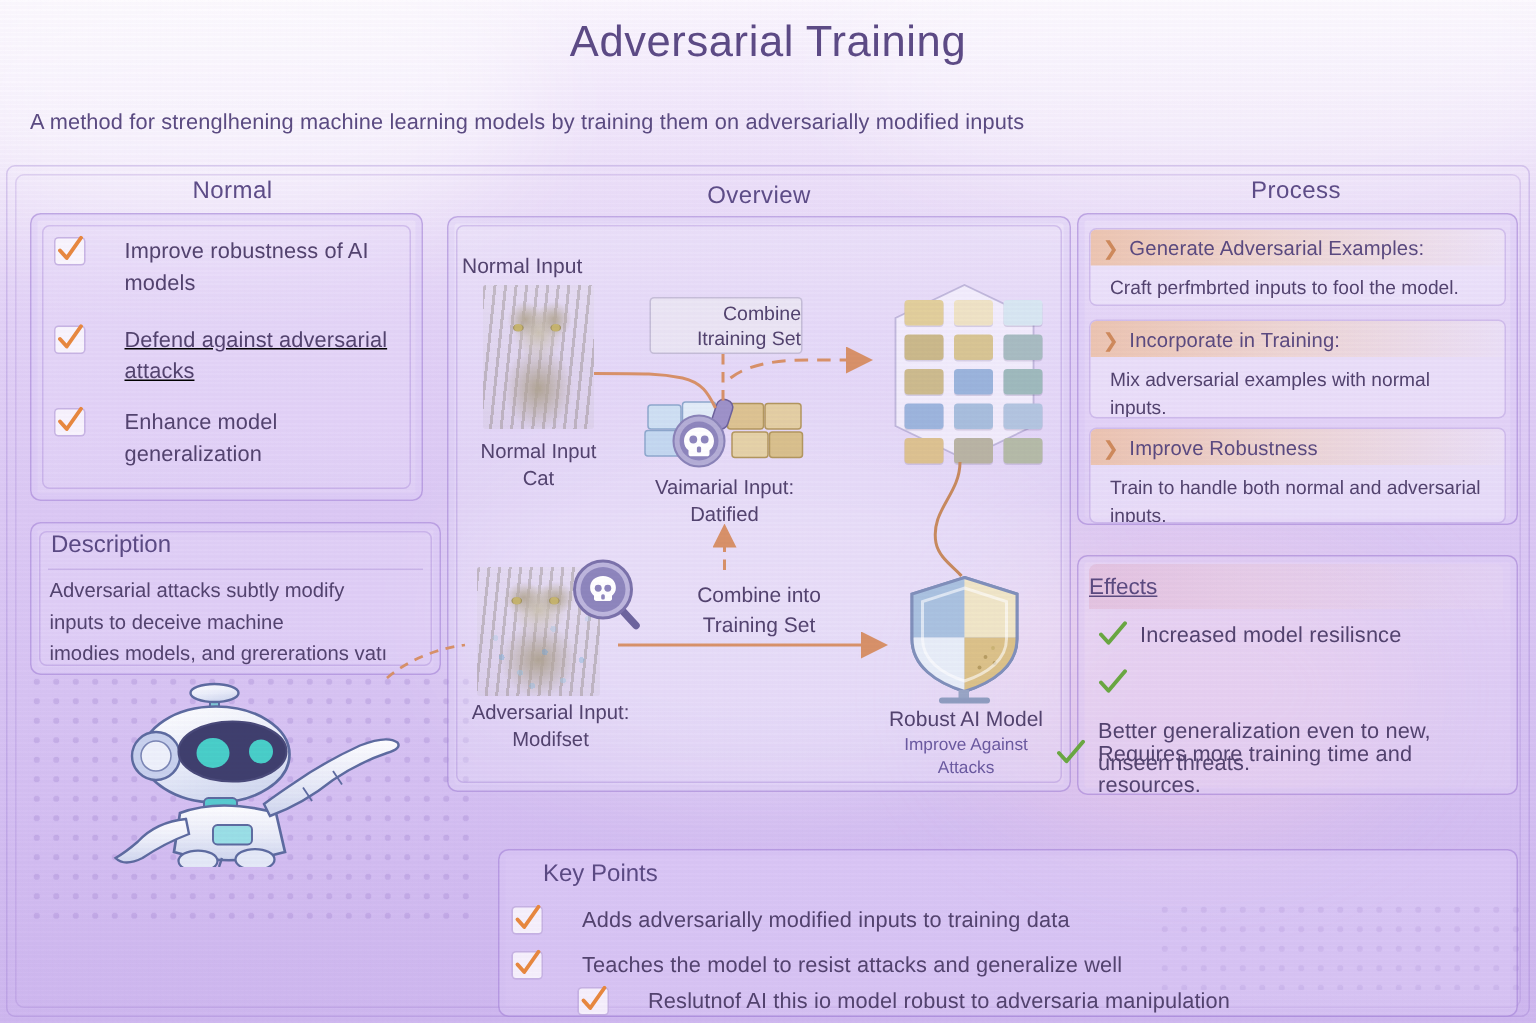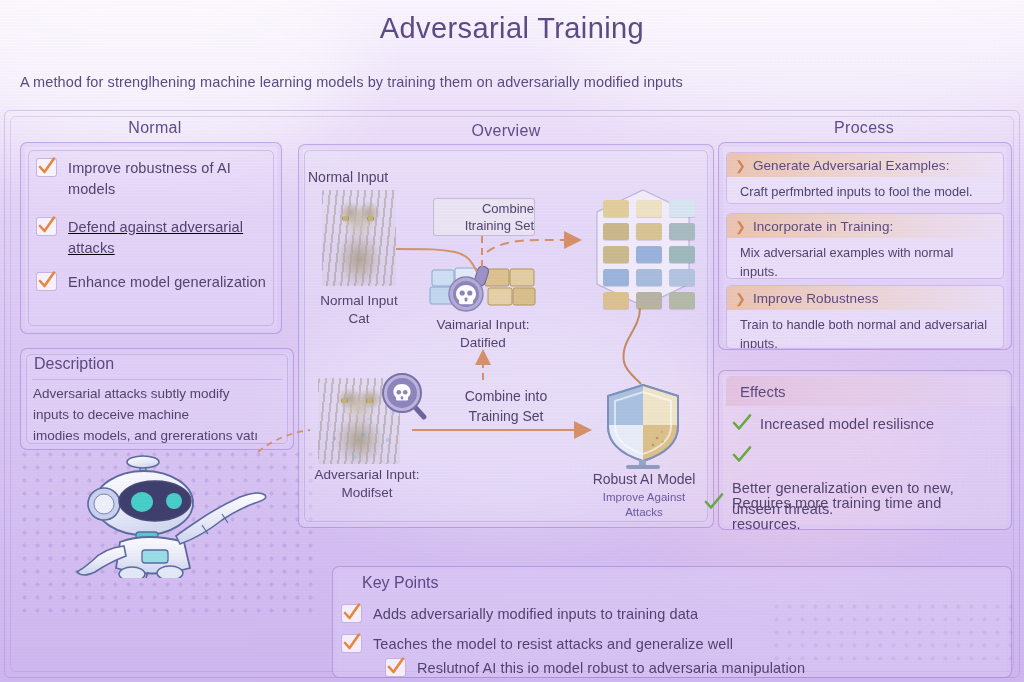--- a/index.html
+++ b/index.html
@@ -76,21 +76,21 @@
     background: rgba(233,220,251,0.40);
     box-shadow: inset 0 0 0 4px rgba(206,186,242,0.20);
   }
   .panel-inner {
     position:absolute;
     border:1px solid rgba(158,124,212,0.34);
     border-radius:5px;
   }
 
   
-  .check-row { position:absolute; display:flex; gap:11px; align-items:flex-start; }
+  .check-row { position:absolute; display:flex; gap:26px; align-items:flex-start; }
   .cbox {
     width:19px; height:17px; flex:0 0 19px;
     background:rgba(252,250,254,0.82);
     border:1px solid rgba(160,130,205,0.55);
     border-radius:3px;
     position:relative;
   }
   .cbox svg { position:absolute; left:1px; top:-2px; }
   .check-text { font-size:14.5px; color:#53436f; line-height:21px; letter-spacing:.1px; }
 
@@ -107,24 +107,24 @@
   .pstep-head {
     height:24px; display:flex; align-items:center; gap:7px; padding-left:8px;
     background:linear-gradient(90deg, rgba(237,186,150,0.72) 0%, rgba(240,205,180,0.55) 45%, rgba(243,228,222,0.10) 100%);
   }
   .pstep-head .chev { color:#cf8a5c; font-size:13px; line-height:1; }
   .pstep-title { font-size:13.5px; color:#5b4a80; letter-spacing:.1px; }
   .pstep-body { font-size:12.8px; color:#53436f; line-height:19px; padding:5px 9px 6px 13px; }
 
   
   .eff-head {
-    position:absolute; height:30px; display:flex; align-items:center; padding-left:14px;
+    position:absolute; height:30px; display:flex; align-items:center; 
     background:linear-gradient(90deg, rgba(226,186,214,0.62) 0%, rgba(231,200,221,0.50) 40%, rgba(236,220,240,0.18) 100%);
     border-radius:5px 5px 0 0;
-    font-size:15px; color:#5b4a80;
+    font-size:15px; color:#5b4a80;text-decoration:underline;
   }
 
   
   .ov-label { position:absolute; font-size:13.5px; color:#53436f; text-align:center; line-height:18px; }
   .ov-label.big { font-size:14px; }
   .ov-sub { position:absolute; font-size:11.5px; color:#6b5aa0; text-align:center; line-height:15px; }
 
   .combine-box {
     position:absolute;
     background:rgba(236,234,242,0.70);

